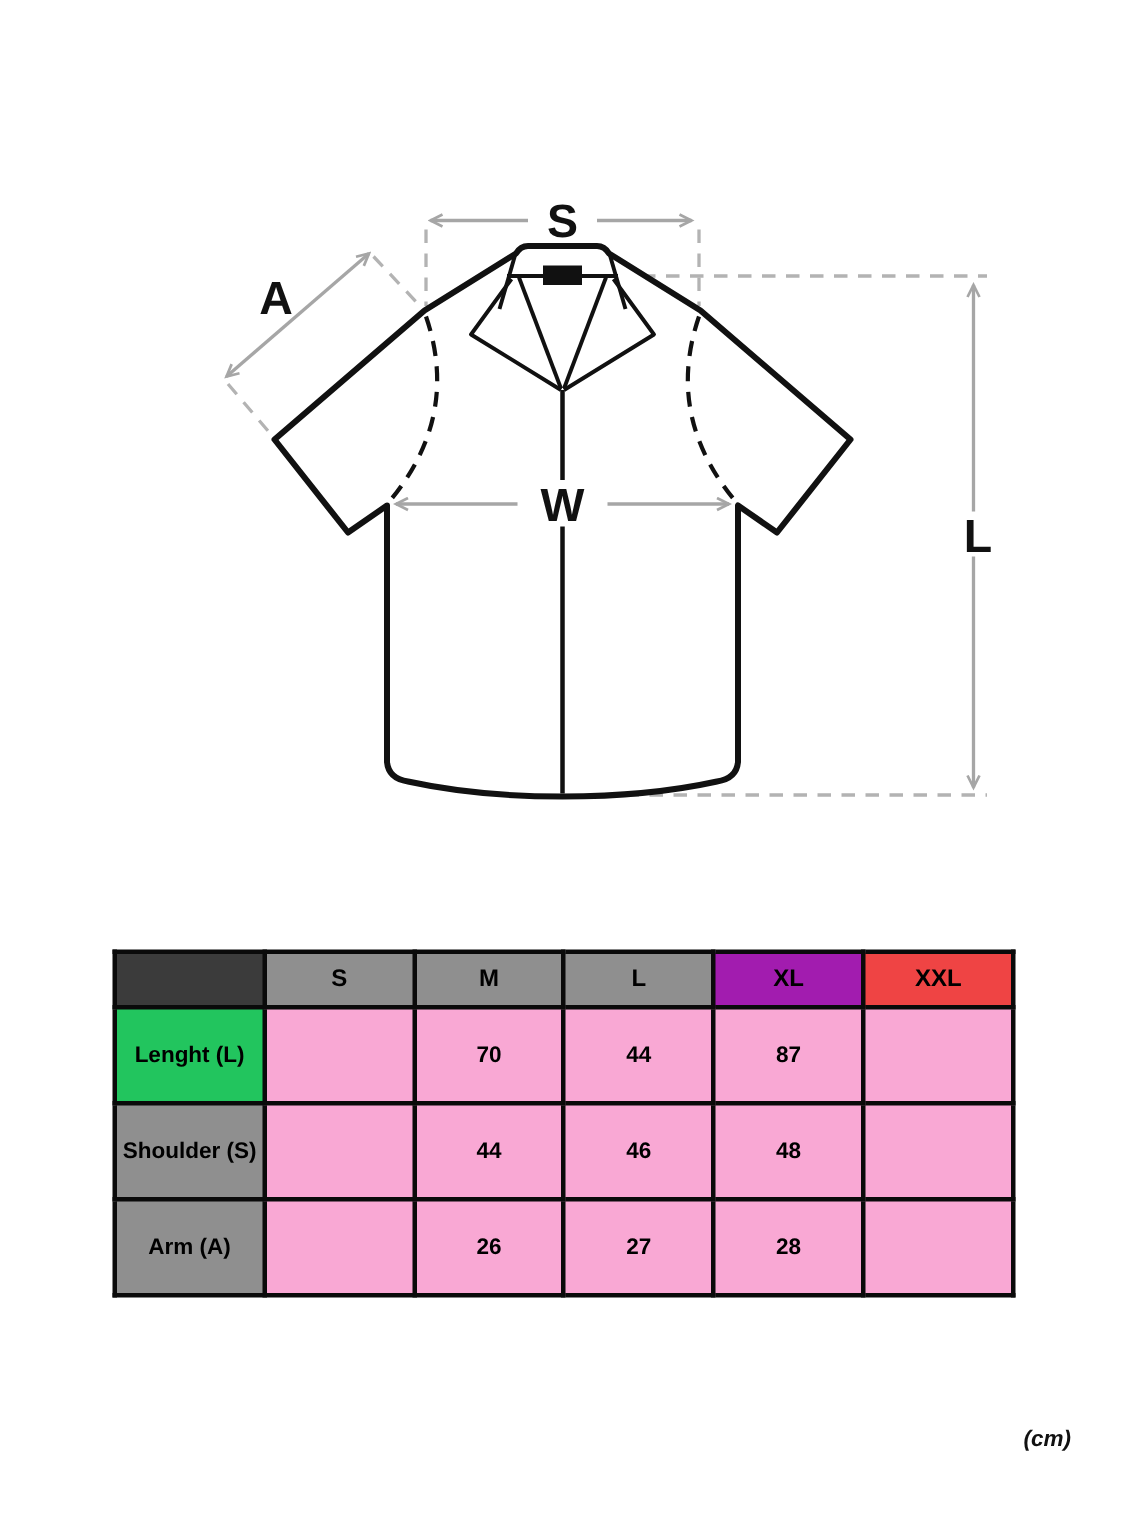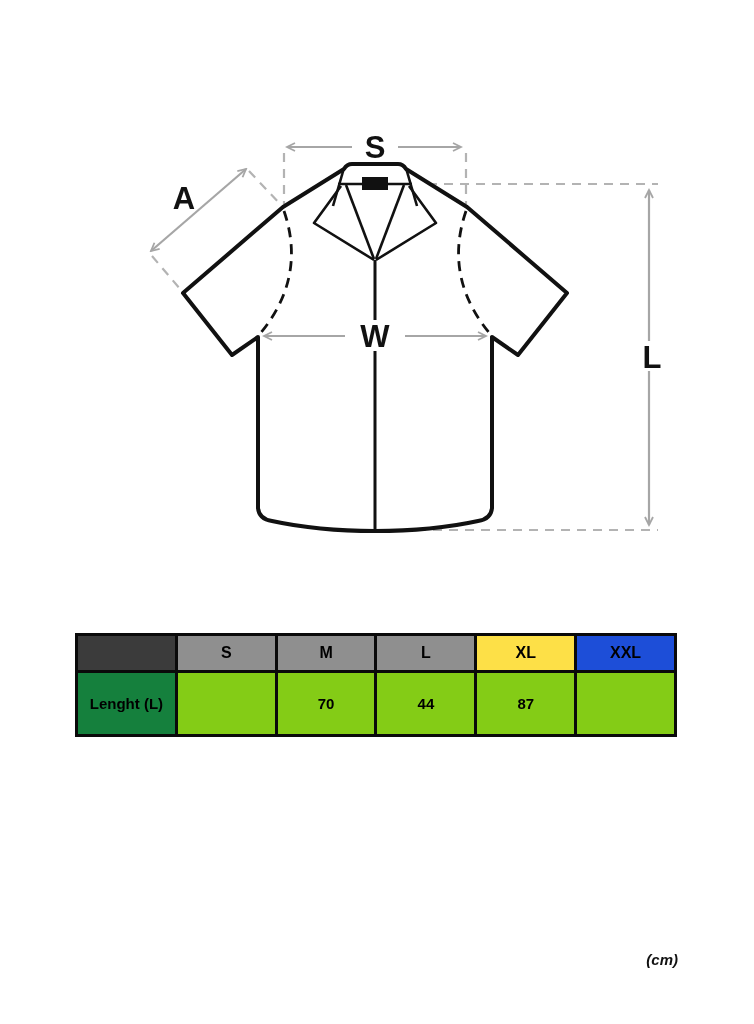--- a/index.html
+++ b/index.html
@@ -15,24 +15,24 @@
   table.size-table{
     position:absolute;left:75px;top:633px;width:602px;
     border-collapse:collapse;table-layout:fixed;
   }
   .size-table th,.size-table td{
     border:3px solid #0a0a0a;text-align:center;vertical-align:middle;
     font-weight:bold;color:#000000;padding:0;
   }
   .size-table thead th{height:34px;font-size:16px;}
   .size-table tbody th{font-size:15px;}
-  .size-table tbody td{height:61px;font-size:15px;background:#84cc16;}
+  .size-table tbody td{height:61px;font-size:15px;background:#f9a8d4;}
   .cm-note{
     position:absolute;left:0;top:951px;width:678px;text-align:right;
-    font-size:15px;font-weight:bold;font-style:italic;color:#111111;
+    font-size:15px;font-weight:bold;font-style:italic;color:#111111;padding-left:36px;
   }
 </style>
 </head>
 <body>
 
 <div class="canvas">
 
   <svg class="diagram-svg" width="754" height="600" viewBox="0 0 754 600">
     <defs>
       <marker id="arrL" markerWidth="12" markerHeight="12" refX="2" refY="5" orient="auto" markerUnits="userSpaceOnUse">
@@ -93,31 +93,47 @@
     <text class="dim-letter" x="652" y="368" text-anchor="middle">L</text>
   </svg>
 
   <table class="size-table">
     <thead>
       <tr>
         <th style="background:#3b3b3b"></th>
         <th style="background:#8f8f8f">S</th>
         <th style="background:#8f8f8f">M</th>
         <th style="background:#8f8f8f">L</th>
-        <th style="background:#fde047">XL</th>
-        <th style="background:#1d4ed8">XXL</th>
+        <th style="background:#a21caf">XL</th>
+        <th style="background:#ef4444">XXL</th>
       </tr>
     </thead>
     <tbody>
       <tr>
-        <th style="background:#15803d">Lenght (L)</th>
+        <th style="background:#22c55e">Lenght (L)</th>
         <td></td>
         <td>70</td>
         <td>44</td>
         <td>87</td>
+        <td></td>
+      </tr>
+      <tr>
+        <th style="background:#8f8f8f">Shoulder (S)</th>
+        <td></td>
+        <td>44</td>
+        <td>46</td>
+        <td>48</td>
+        <td></td>
+      </tr>
+      <tr>
+        <th style="background:#8f8f8f">Arm (A)</th>
+        <td></td>
+        <td>26</td>
+        <td>27</td>
+        <td>28</td>
         <td></td>
       </tr>
     </tbody>
   </table>
 
   <div class="cm-note">(cm)</div>
 
 </div>
 
 </body></html>

